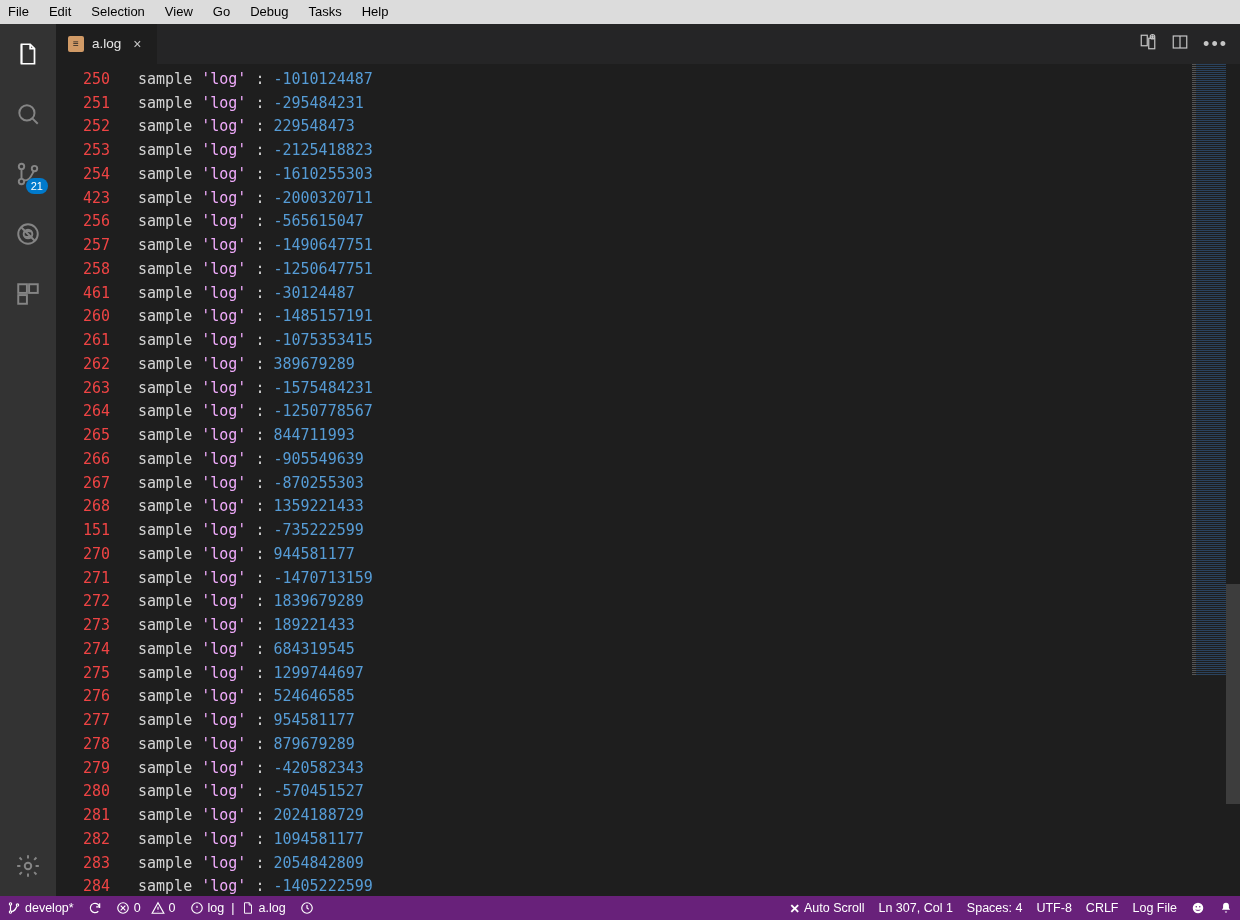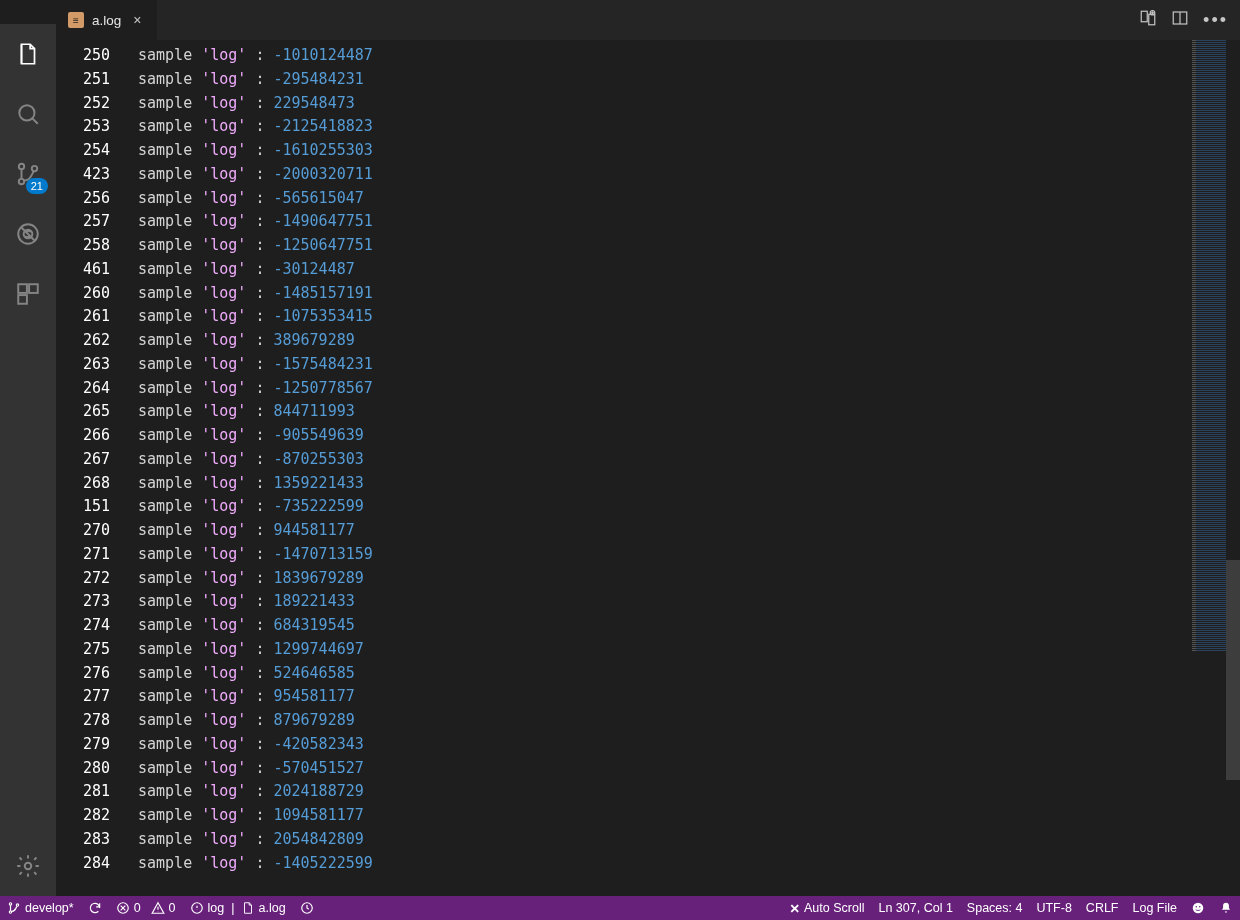--- a/index.html
+++ b/index.html
@@ -6,39 +6,39 @@
   html,body { width:1240px; height:920px; overflow:hidden; font-family:"Segoe UI",Arial,sans-serif; background:#1e1e1e; }
   .root { width:1240px; height:920px; display:flex; flex-direction:column; }
 
   
   .menubar { height:24px; background:#dcdcdc; display:flex; align-items:center; font-size:13px; color:#000; }
   .menubar .mitem { padding:0 10px; line-height:24px; cursor:default; }
   .menubar .mitem:first-child { padding-left:8px; }
 
   
   .main { flex:1 1 auto; display:flex; min-height:0; }
-  .activitybar { width:56px; background:#333333; display:flex; flex-direction:column; align-items:center; padding-top:10px; gap:20px; position:relative;margin-top:24px; }
+  .activitybar { width:56px; background:#333333; display:flex; flex-direction:column; align-items:center; padding-top:10px; gap:20px; position:relative; }
   .activitybar .abicon { width:56px; height:40px; display:flex; align-items:center; justify-content:center; color:#858585; position:relative; }
   .activitybar .abicon.active { color:#fff; }
   .activitybar .abicon svg { width:26px; height:26px; }
   .badge { position:absolute; bottom:0px; right:8px; background:#007acc; color:#fff; font-size:11px; border-radius:10px; padding:0 5px; line-height:16px; min-width:18px; text-align:center; }
   .activitybar .bottom { position:absolute; bottom:10px; left:0; width:56px; display:flex; flex-direction:column; align-items:center; }
 
   .editor-area { flex:1 1 auto; display:flex; flex-direction:column; min-width:0; }
   .tabsrow { height:40px; background:#252526; display:flex; align-items:stretch; }
   .tab { display:flex; align-items:center; gap:8px; background:#1e1e1e; padding:0 12px; color:#e6e6e6; font-size:13.5px; border-right:1px solid #252526; }
   .tab .file-ico { width:16px; height:16px; background:#d19a66; border-radius:2px; display:flex; align-items:center; justify-content:center; color:#1e1e1e; font-size:10px; font-weight:bold; }
   .tab .close { color:#c8c8c8; width:16px; text-align:center; font-size:14px; }
   .tabsrow .spacer { flex:1; }
   .tabactions { display:flex; align-items:center; gap:14px; padding:0 12px; color:#c5c5c5; }
   .tabactions svg { width:18px; height:18px; }
   .tabactions .dots { font-size:18px; letter-spacing:2px; line-height:1; }
 
   .editor { flex:1 1 auto; position:relative; display:flex; min-height:0; background:#1e1e1e; }
-  .gutter { width:62px; text-align:right; color:#ffffff; font-family:Consolas,monospace; font-size:15px; line-height:23.75px; padding-right:8px; padding-top:4px; }
+  .gutter { width:62px; text-align:right; color:#ef4444; font-family:Consolas,monospace; font-size:15px; line-height:23.75px; padding-right:8px; padding-top:4px; }
   .code { flex:1 1 auto; font-family:Consolas,monospace; font-size:15px; line-height:23.75px; white-space:pre; color:#d4d4d4; padding-top:4px; overflow:hidden; }
   .indent { display:inline-block; width:20px; }
   .kw { color:#d4d4d4; }
   .str { color:#f0abfc; }
   .colon { color:#d4d4d4; }
   .num { color:#569cd6; }
 
   .minimap { position:absolute; right:14px; top:0; width:30px; height:612px; background:repeating-linear-gradient(#2a425d 0 1px, #1e1e1e 1px 2px); opacity:1; }
   .minimap::before { content:""; position:absolute; left:-4px; top:0; width:4px; height:612px; background:repeating-linear-gradient(#555 0 1px, transparent 1px 2px); }
   .vscroll { position:absolute; right:0; top:0; width:14px; height:100%; background:#1e1e1e; }
@@ -48,20 +48,30 @@
   .status { height:24px; background:#68217a; color:#fff; display:flex; align-items:flex-start; font-size:12.5px; }
   .status .sitem { display:flex; align-items:center; gap:4px; padding:0 7px; height:24px; }
   .status .sspacer { flex:1; }
   .status svg { width:14px; height:14px; }
 </style>
 </head>
 <body>
 
 <div class="root">
 
+  <div class="menubar" id="menubar">
+      <span class="mitem">File</span>
+      <span class="mitem">Edit</span>
+      <span class="mitem">Selection</span>
+      <span class="mitem">View</span>
+      <span class="mitem">Go</span>
+      <span class="mitem">Debug</span>
+      <span class="mitem">Tasks</span>
+      <span class="mitem">Help</span>
+    </div>
 
   <div class="main">
 
     <div class="activitybar">
       <div class="abicon active">
         <svg viewBox="0 0 24 24" fill="none" stroke="currentColor" stroke-width="1.6">
             <path d="M6 3h8l4 4v14a0 0 0 0 1 0 0H6z"></path>
             <path d="M6 3v18"></path>
             <path d="M14 3v4h4"></path>
           </svg>

